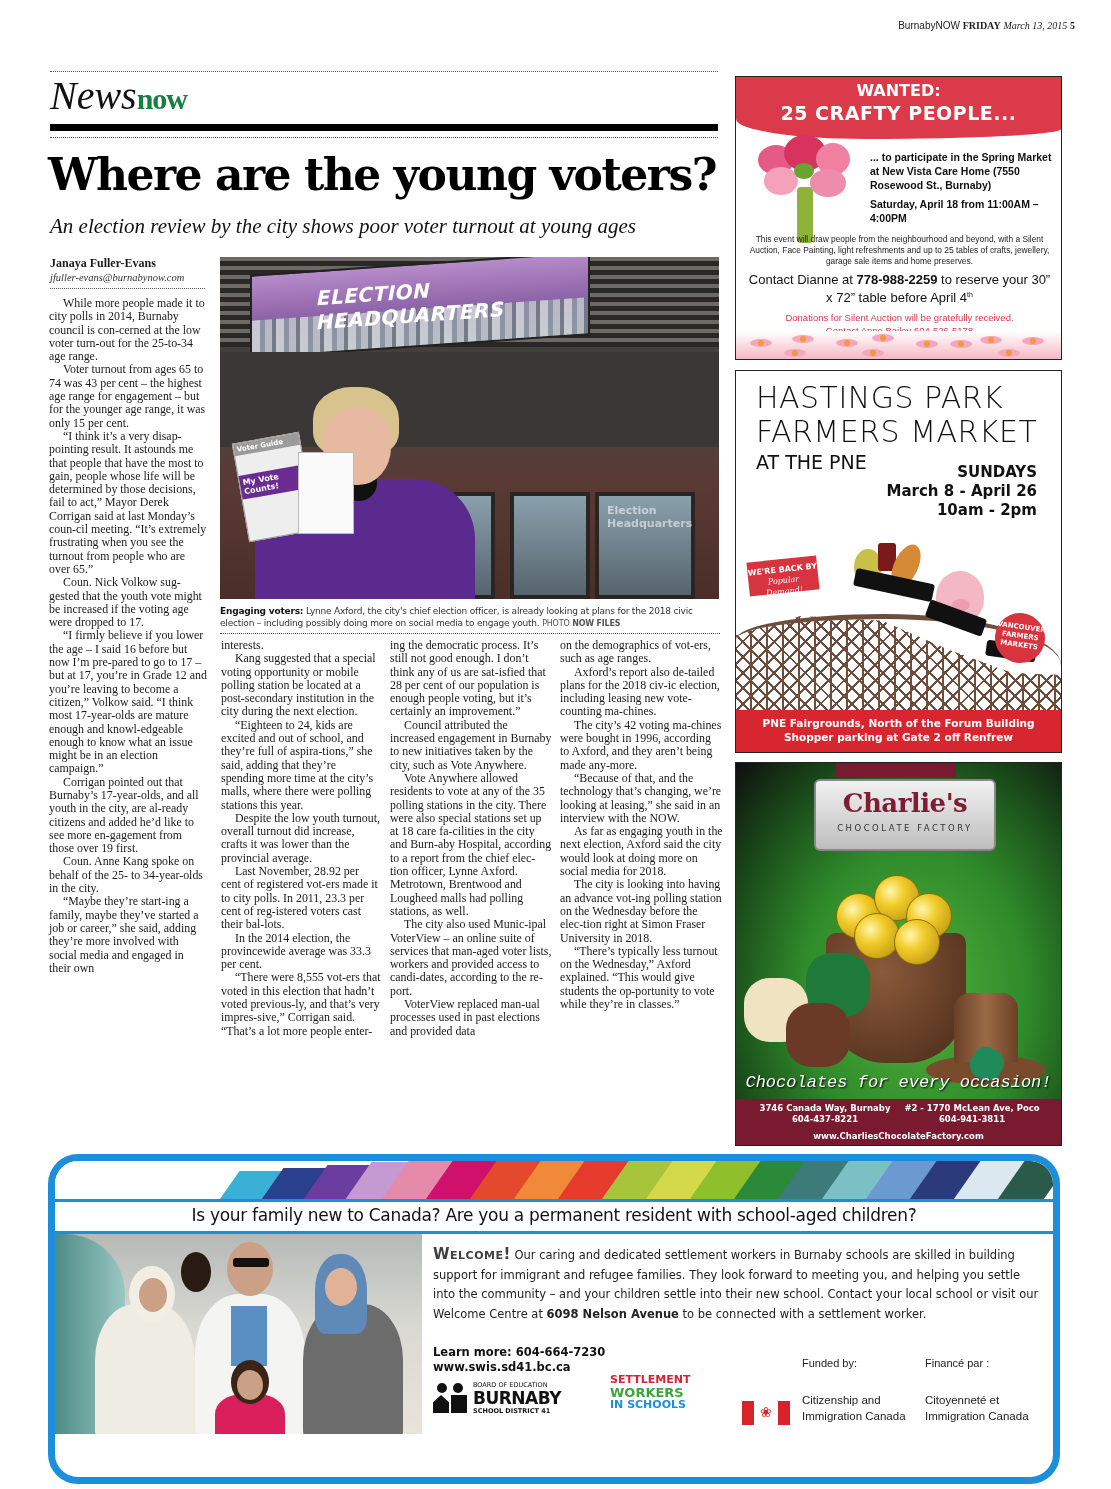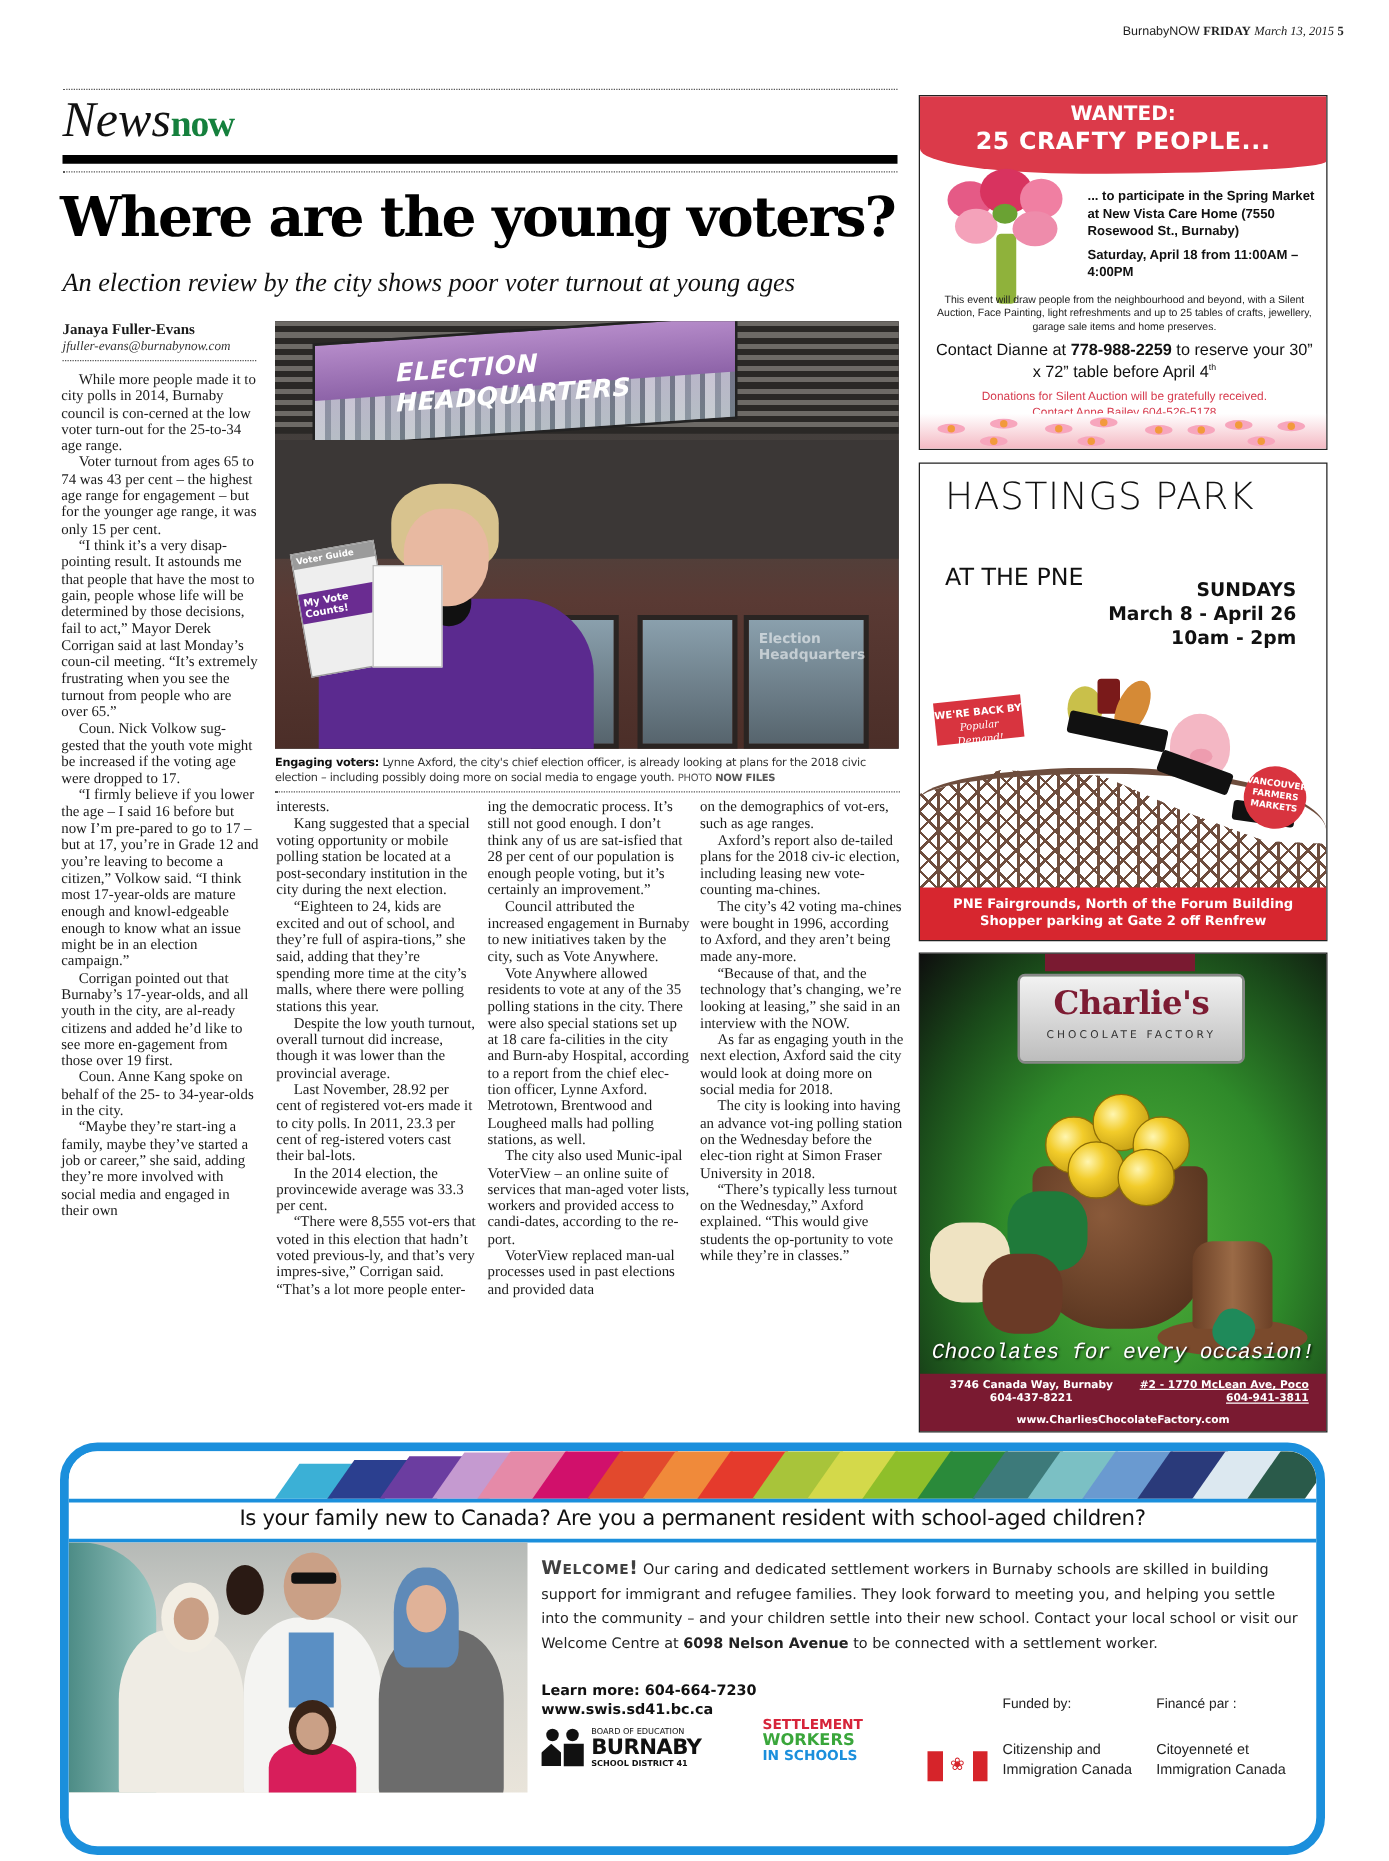--- a/index.html
+++ b/index.html
@@ -106,21 +106,21 @@
   .ad3 .pot { position: absolute; left: 90px; top: 170px; width: 140px; height: 130px; background: radial-gradient(ellipse at 40% 30%, #8a5a3a, #4a2a18); border-radius: 10px 10px 60px 60px; }
   .ad3 .coin { position: absolute; width: 46px; height: 46px; border-radius: 50%; background: radial-gradient(circle at 35% 35%, #fff6b0 0%, #f2cc2a 35%, #b08a0a 100%); border: 1px solid #8c6d06; }
   .ad3 .clover { position: absolute; width: 64px; height: 64px; border-radius: 40% 40% 40% 40%; }
   .ad3 .hat { position: absolute; left: 190px; top: 230px; width: 120px; height: 110px; }
   .ad3 .hat .crown { position: absolute; left: 28px; top: 0; width: 64px; height: 70px; background: linear-gradient(90deg, #6b4026, #9a6a46, #6b4026); border-radius: 16px 16px 4px 4px; }
   .ad3 .hat .brim { position: absolute; left: 0; top: 62px; width: 120px; height: 30px; background: #7a4a2c; border-radius: 50%; }
   .ad3 .hat .shamrock { position: absolute; left: 45px; top: 55px; width: 32px; height: 32px; background: #1f8a5a; border-radius: 40%; transform: rotate(30deg); }
   .ad3 .tagline { position: absolute; left: 0; top: 310px; width: 100%; text-align: center; font-family: Liberation Mono, monospace; font-style: italic; font-size: 17px; color: #fff; text-shadow: 1px 1px 2px #000; }
   .ad3 .foot { position: absolute; left: 0; bottom: 0; width: 100%; height: 46px; background: #7a1a31; color: #fff; font-family: "DejaVu Sans", sans-serif; font-weight: bold; font-size: 8.5px; line-height: 11px; }
   .ad3 .foot .loc1 { position: absolute; left: 14px; top: 4px; width: 150px; text-align: center; }
-  .ad3 .foot .loc2 { position: absolute; right: 14px; top: 4px; width: 150px; text-align: right; text-decoration: underline; }
+  .ad3 .foot .loc2 { position: absolute; right: 14px; top: 4px; width: 150px; text-align: center; }
   .ad3 .foot .web { position: absolute; left: 0; bottom: 3px; width: 100%; text-align: center; }
 
   
   .ad4 { position: absolute; left: 48px; top: 1154px; width: 1012px; height: 330px; border: 7px solid #1b8fdc; border-radius: 30px; overflow: hidden; background: #fff; }
   .ad4 .stripes { position: absolute; left: 0; top: 0; width: 100%; height: 38px; overflow: hidden; background: #fff; }
   .ad4 .stripe { position: absolute; top: -10px; width: 46px; height: 70px; transform: skewX(-35deg); }
   .ad4 .topline { position: absolute; left: 0; top: 38px; width: 100%; height: 3px; background: #1b8fdc; }
   .ad4 .question { position: absolute; left: 0; top: 44px; width: 100%; text-align: center; font-family: "DejaVu Sans", sans-serif; font-size: 17px; color: #111; letter-spacing: -0.3px; }
   .ad4 .midline { position: absolute; left: 0; top: 70px; width: 100%; height: 3px; background: #1b8fdc; }
   .ad4 .family { position: absolute; left: 0; top: 73px; width: 367px; height: 200px; background: linear-gradient(180deg, #b5b9b6 0%, #d8d8d2 45%, #e9e4da 100%); overflow: hidden; }
@@ -216,21 +216,21 @@
     <p>Coun. Nick Volkow sug-gested that the youth vote might be increased if the voting age were dropped to 17.</p>
     <p>“I firmly believe if you lower the age – I said 16 before but now I’m pre-pared to go to 17 – but at 17, you’re in Grade 12 and you’re leaving to become a citizen,” Volkow said. “I think most 17-year-olds are mature enough and knowl-edgeable enough to know what an issue might be in an election campaign.”</p>
     <p>Corrigan pointed out that Burnaby’s 17-year-olds, and all youth in the city, are al-ready citizens and added he’d like to see more en-gagement from those over 19 first.</p>
     <p>Coun. Anne Kang spoke on behalf of the 25- to 34-year-olds in the city.</p>
     <p>“Maybe they’re start-ing a family, maybe they’ve started a job or career,” she said, adding they’re more involved with social media and engaged in their own</p>
   </div>
 <div class="col col2">
     <p class="cont">interests.</p>
     <p>Kang suggested that a special voting opportunity or mobile polling station be located at a post-secondary institution in the city during the next election.</p>
     <p>“Eighteen to 24, kids are excited and out of school, and they’re full of aspira-tions,” she said, adding that they’re spending more time at the city’s malls, where there were polling stations this year.</p>
-    <p>Despite the low youth turnout, overall turnout did increase, though it was lower than the provincial average.</p>
+    <p>Despite the low youth turnout, overall turnout did increase, crafts it was lower than the provincial average.</p>
     <p>Last November, 28.92 per cent of registered vot-ers made it to city polls. In 2011, 23.3 per cent of reg-istered voters cast their bal-lots.</p>
     <p>In the 2014 election, the provincewide average was 33.3 per cent.</p>
     <p>“There were 8,555 vot-ers that voted in this election that hadn’t voted previous-ly, and that’s very impres-sive,” Corrigan said. “That’s a lot more people enter-</p>
   </div>
 <div class="col col3">
     <p class="cont">ing the democratic process. It’s still not good enough. I don’t think any of us are sat-isfied that 28 per cent of our population is enough people voting, but it’s certainly an improvement.”</p>
     <p>Council attributed the increased engagement in Burnaby to new initiatives taken by the city, such as Vote Anywhere.</p>
     <p>Vote Anywhere allowed residents to vote at any of the 35 polling stations in the city. There were also special stations set up at 18 care fa-cilities in the city and Burn-aby Hospital, according to a report from the chief elec-tion officer, Lynne Axford. Metrotown, Brentwood and Lougheed malls had polling stations, as well.</p>
     <p>The city also used Munic-ipal VoterView – an online suite of services that man-aged voter lists, workers and provided access to candi-dates, according to the re-port.</p>
     <p>VoterView replaced man-ual processes used in past elections and provided data</p>
@@ -282,20 +282,21 @@
     <div class="flower" style="left:214px;top:9px;"></div>
     <div class="flower" style="left:244px;top:5px;"></div>
     <div class="flower" style="left:262px;top:18px;"></div>
     <div class="flower" style="left:286px;top:6px;"></div>
   </div>
 </div>
 
 <div class="ad2">
   <div class="t1">
     <div>HASTINGS PARK</div>
+    <div>FARMERS MARKET</div>
   </div>
   <div class="t2">AT THE PNE</div>
   <div class="sched">
     <div>SUNDAYS</div>
     <div>March 8 - April 26</div>
     <div>10am - 2pm</div>
   </div>
   <div class="lattice"></div>
   <div class="track"></div>
   <div class="backsign">

